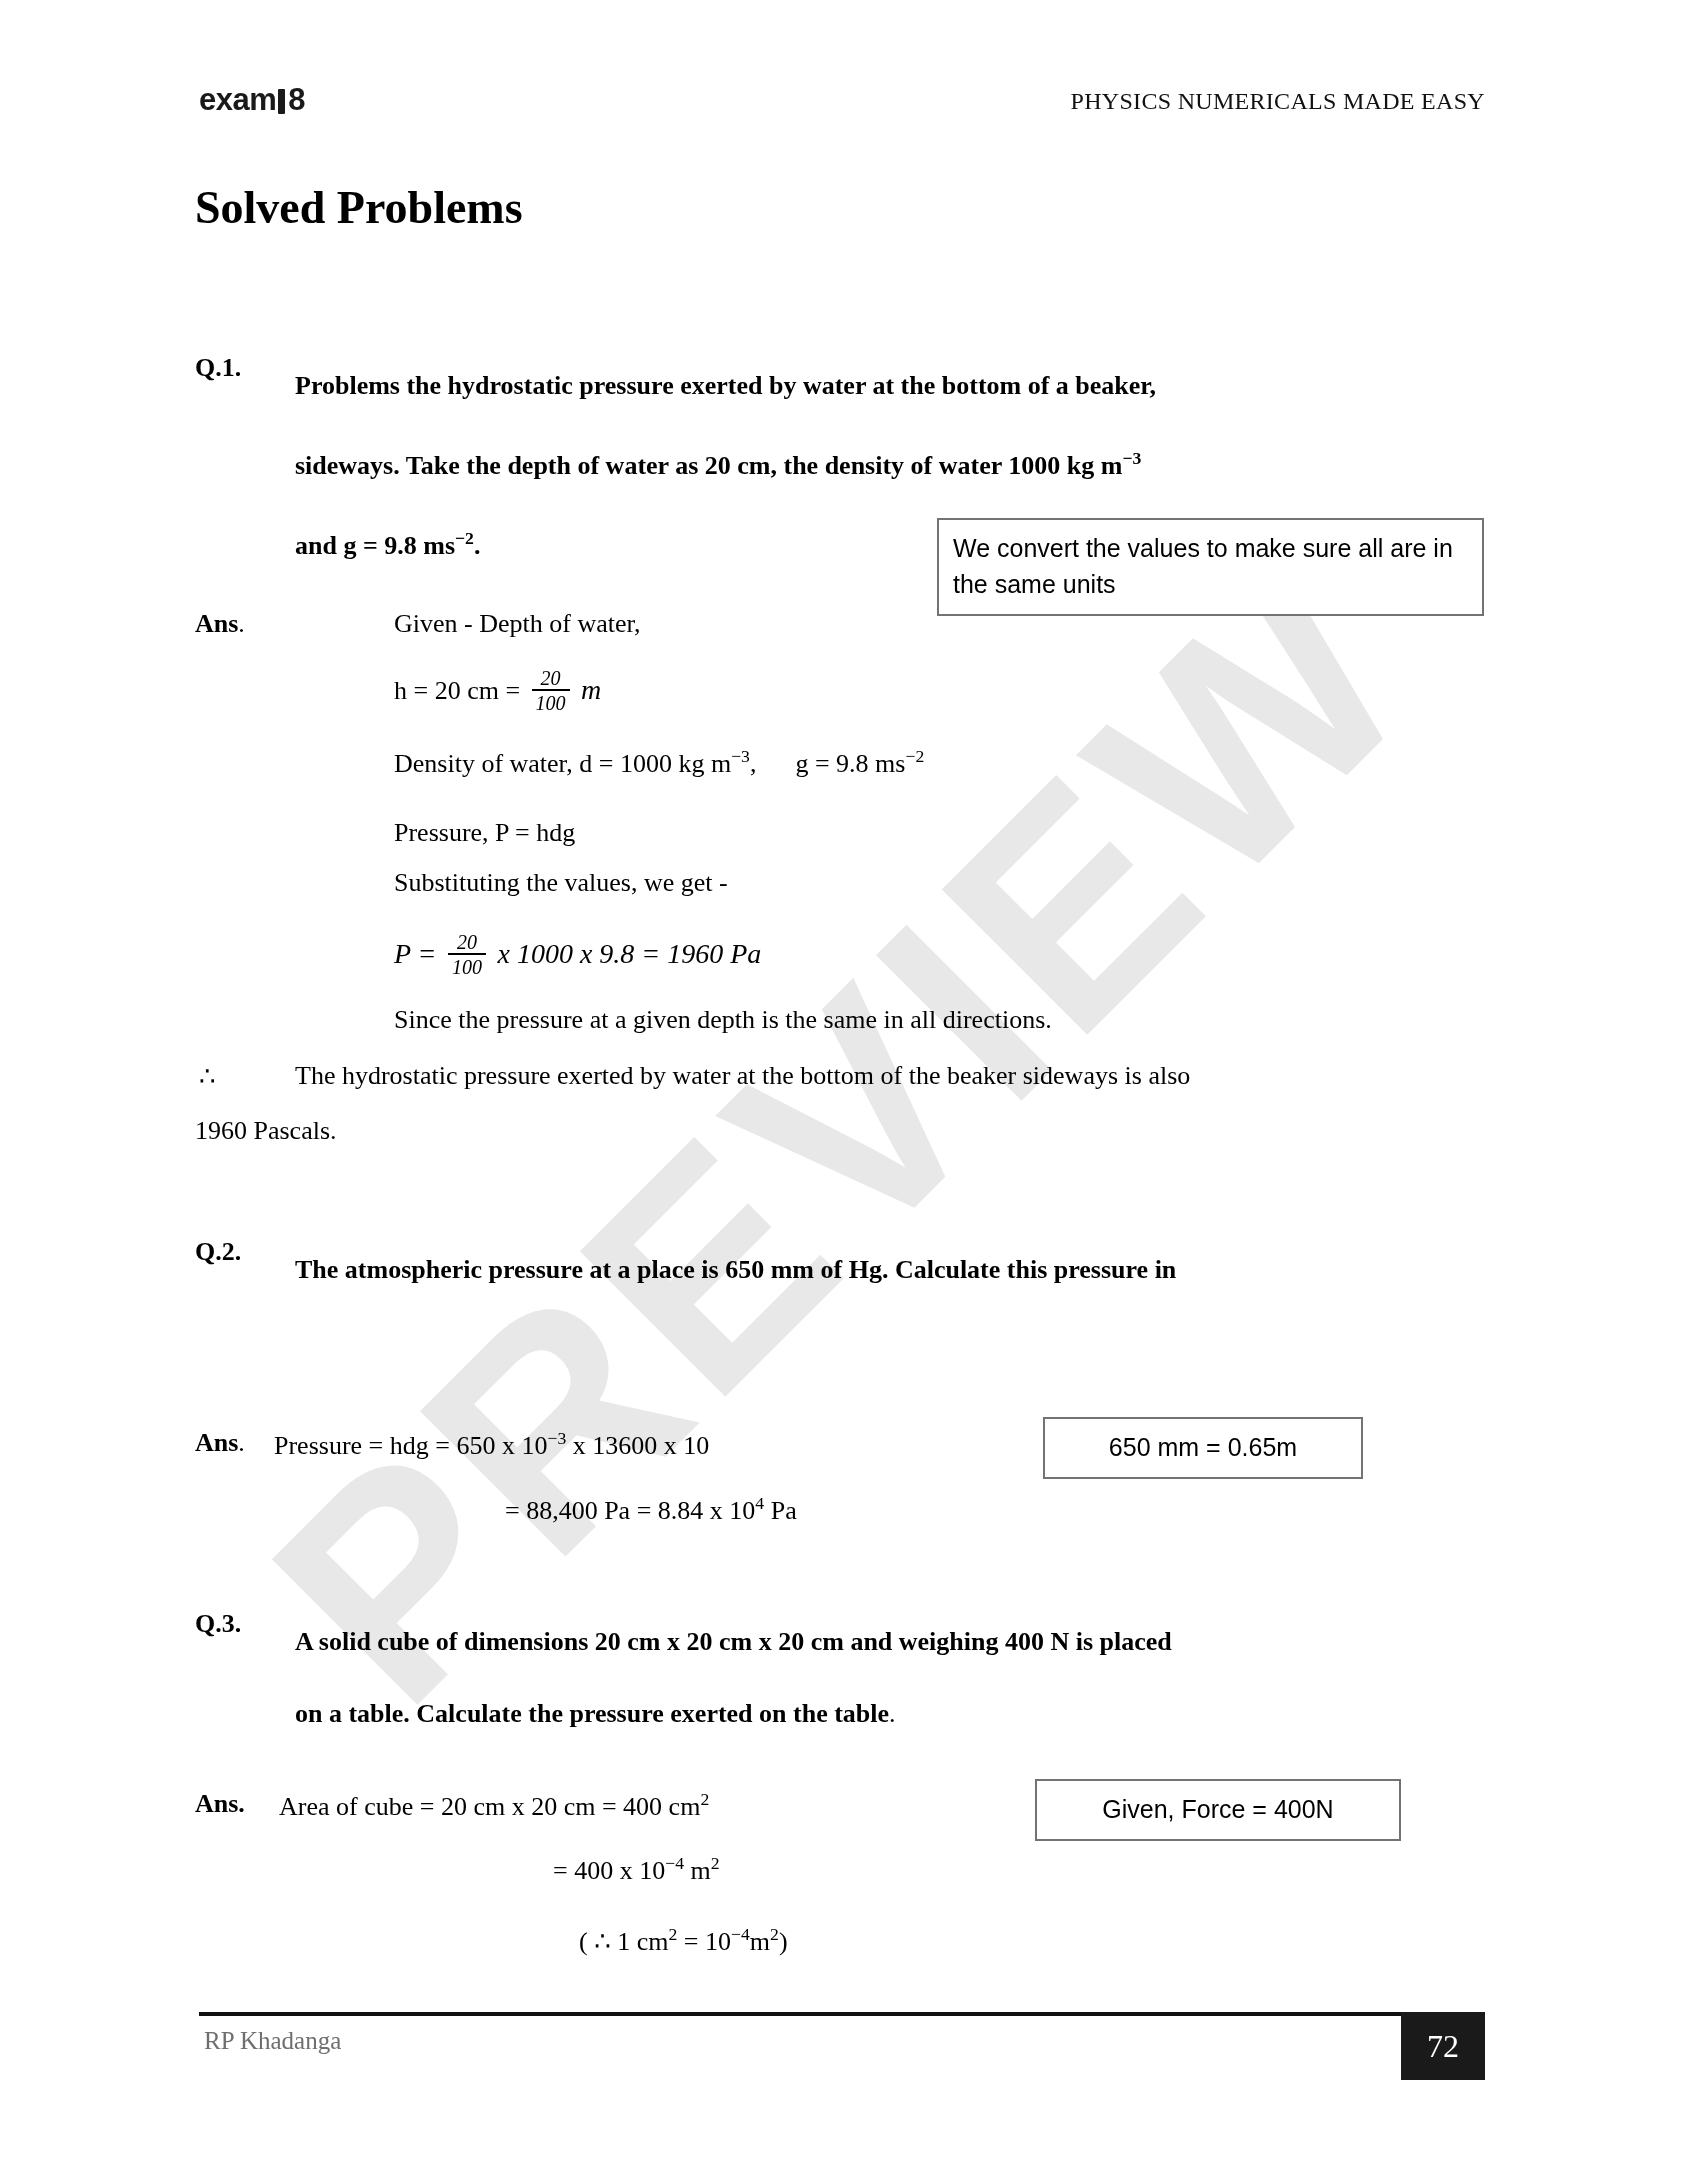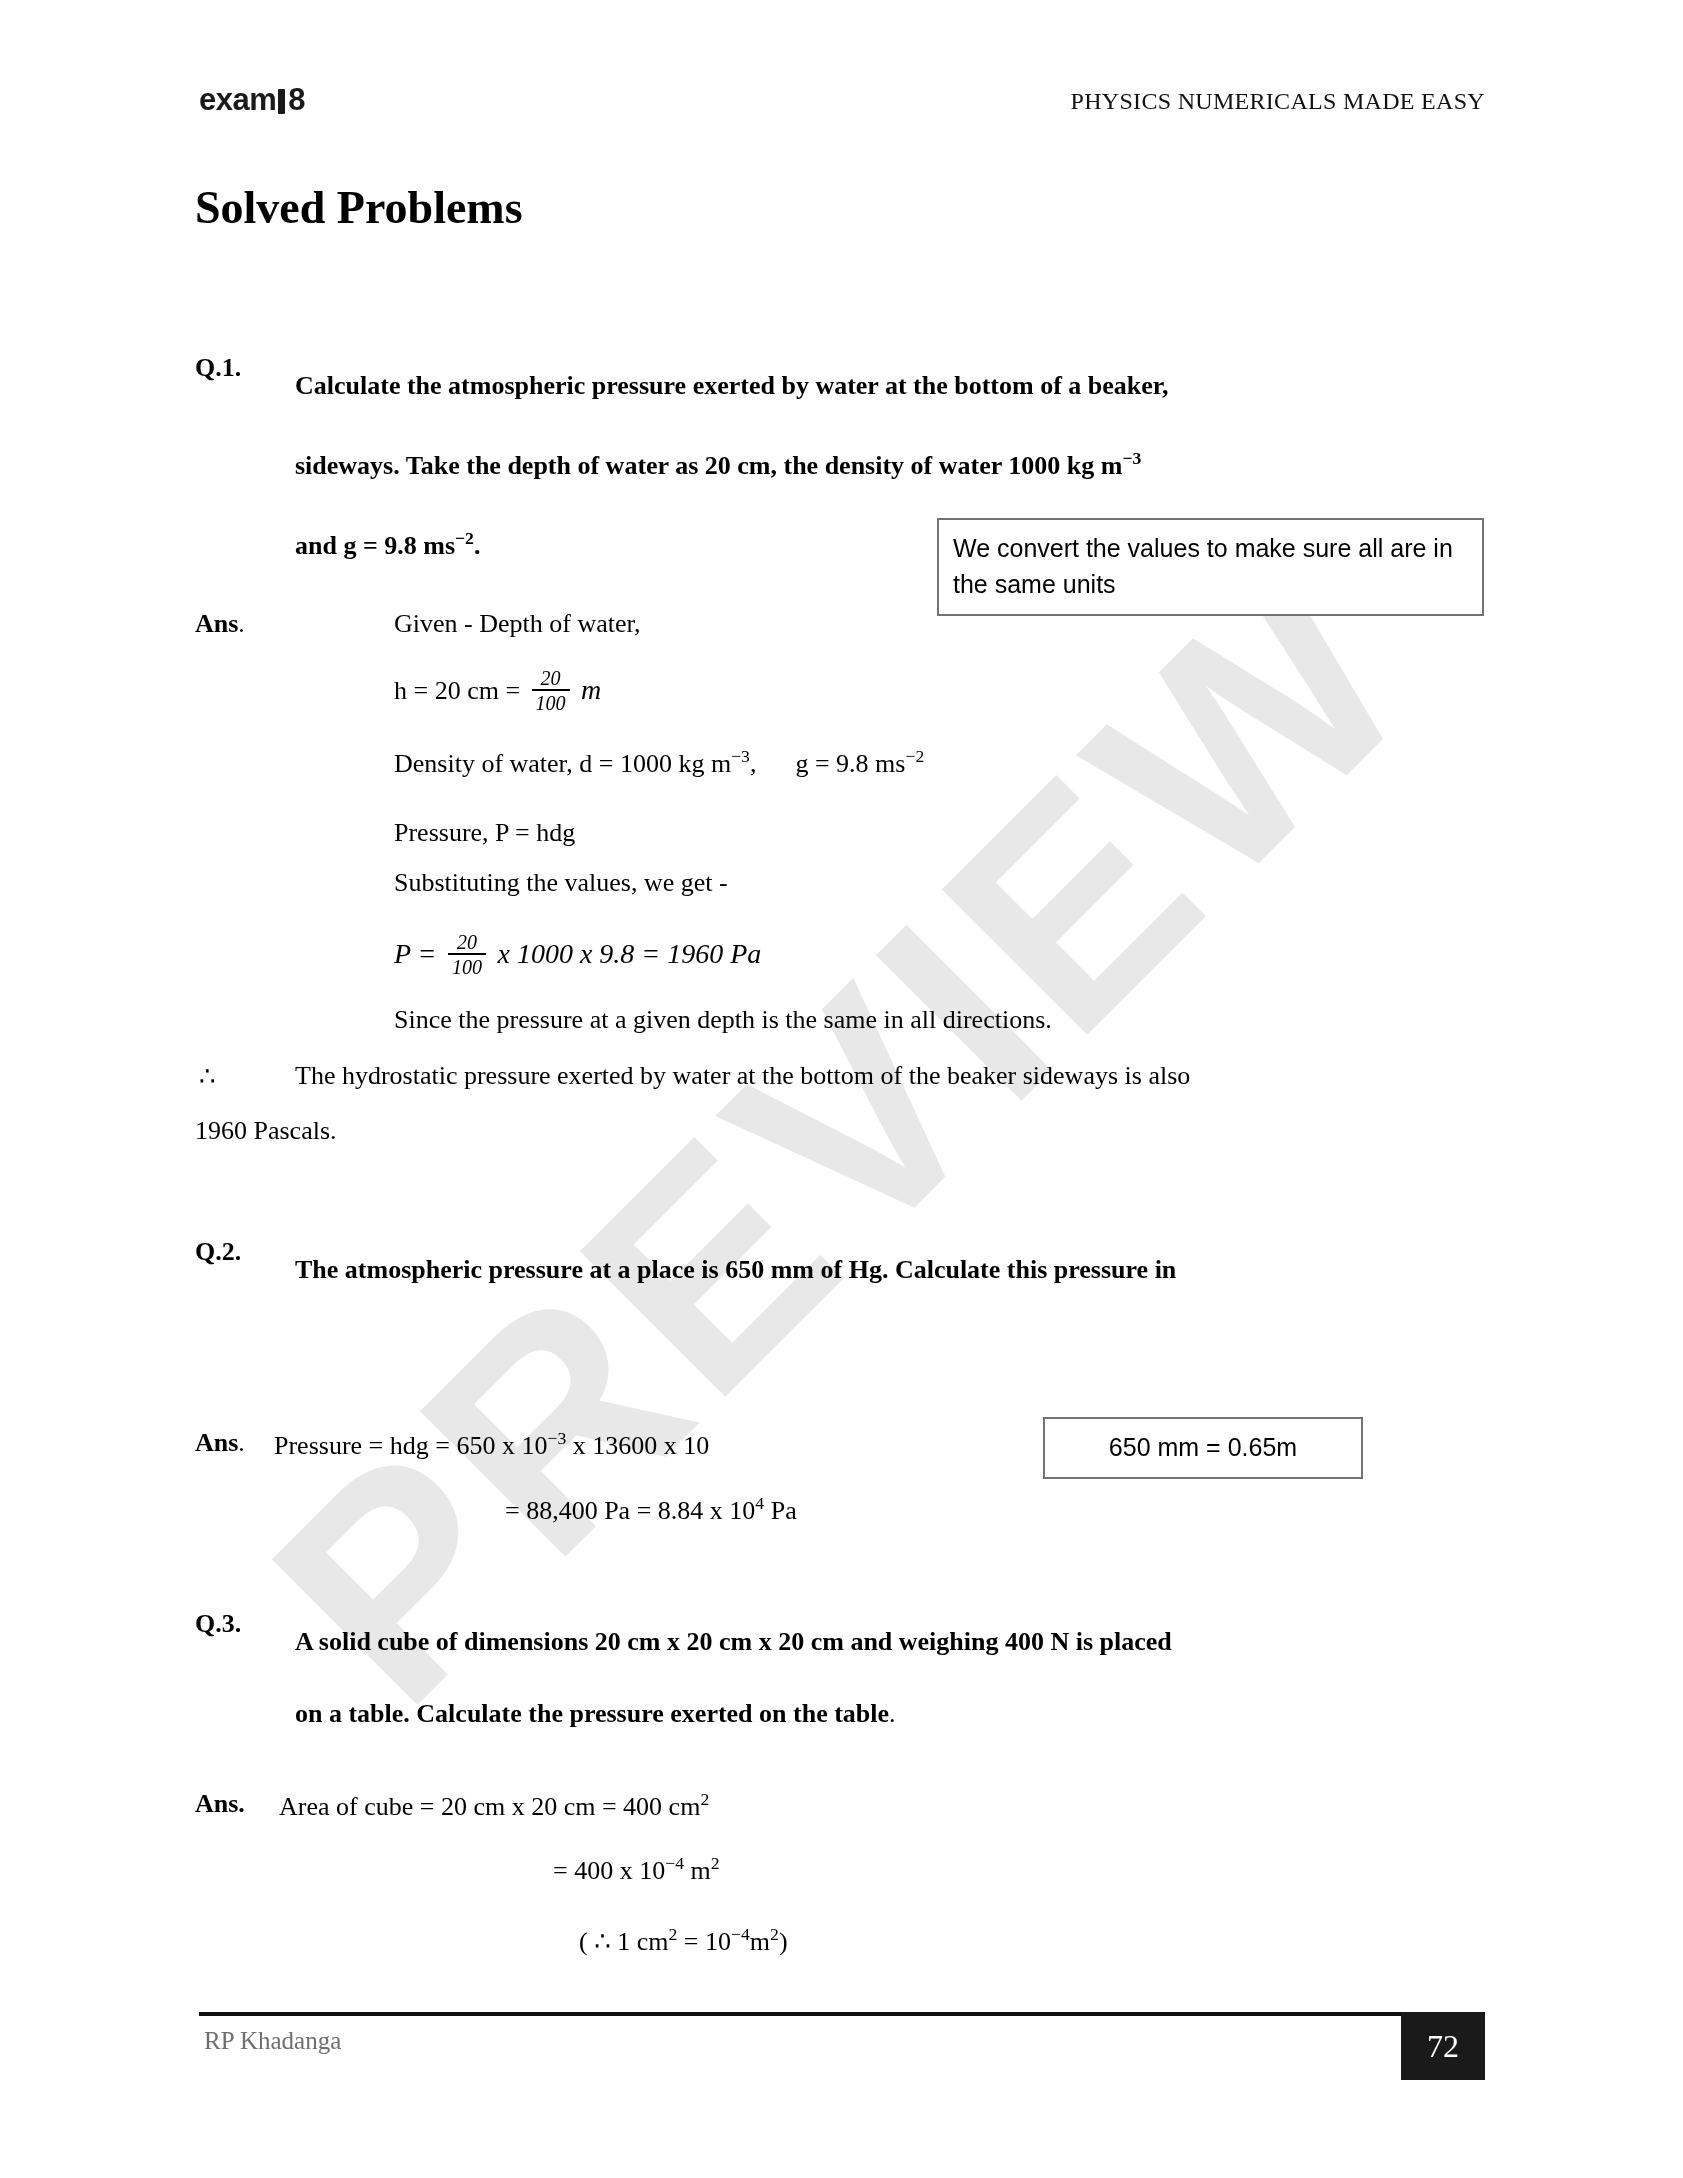--- a/index.html
+++ b/index.html
@@ -179,21 +179,21 @@
       <span class="bar"></span>
       <span>8</span>
     </div>
     <div class="header-title">PHYSICS NUMERICALS MADE EASY</div>
   </div>
 
   <div class="page-title">Solved Problems</div>
 
   <div class="q-label" style="left:195px; top:353px;">Q.1.</div>
   <div class="q-text" style="left:295px; top:350px; width:1174px;">
-    <div>Calculate the atmospheric pressure exerted by water at the bottom of a beaker,</div>
+    <div>Problems the hydrostatic pressure exerted by water at the bottom of a beaker,</div>
     <div>
       <span>sideways. Take the depth of water as 20 cm, the density of water 1000 kg m</span><sup>−3</sup>
     </div>
     <div>
       <span>and g = 9.8 ms</span><sup>−2</sup><span>.</span>
     </div>
   </div>
 
   <div class="callout" style="left:937px; top:518px; width:547px;">
     <span>We convert the values to make sure all are in the same units</span>
@@ -261,20 +261,23 @@
   </div>
 
   <div class="q-label" style="left:195px; top:1609px;">Q.3.</div>
   <div class="q-text" style="left:295px; top:1606px; width:1174px;">
     <div>A solid cube of dimensions 20 cm x 20 cm x 20 cm and weighing 400 N is placed</div>
     <div>
       <span>on a table. Calculate the pressure exerted on the table</span><span style="font-weight:400">.</span>
     </div>
   </div>
 
+  <div class="callout" style="left:1035px; top:1779px; width:366px; text-align:center;">
+    <span>Given, Force = 400N</span>
+  </div>
 
   <div class="ans-label" style="left:195px; top:1789px;">Ans.</div>
 
   <div class="line" style="left:279px; top:1789px;">
     <span>Area of cube = 20 cm x 20 cm = 400 cm</span><sup>2</sup>
   </div>
 
   <div class="line" style="left:553px; top:1853px;">
     <span>= 400 x 10</span><sup>−4</sup><span> m</span><sup>2</sup>
   </div>

